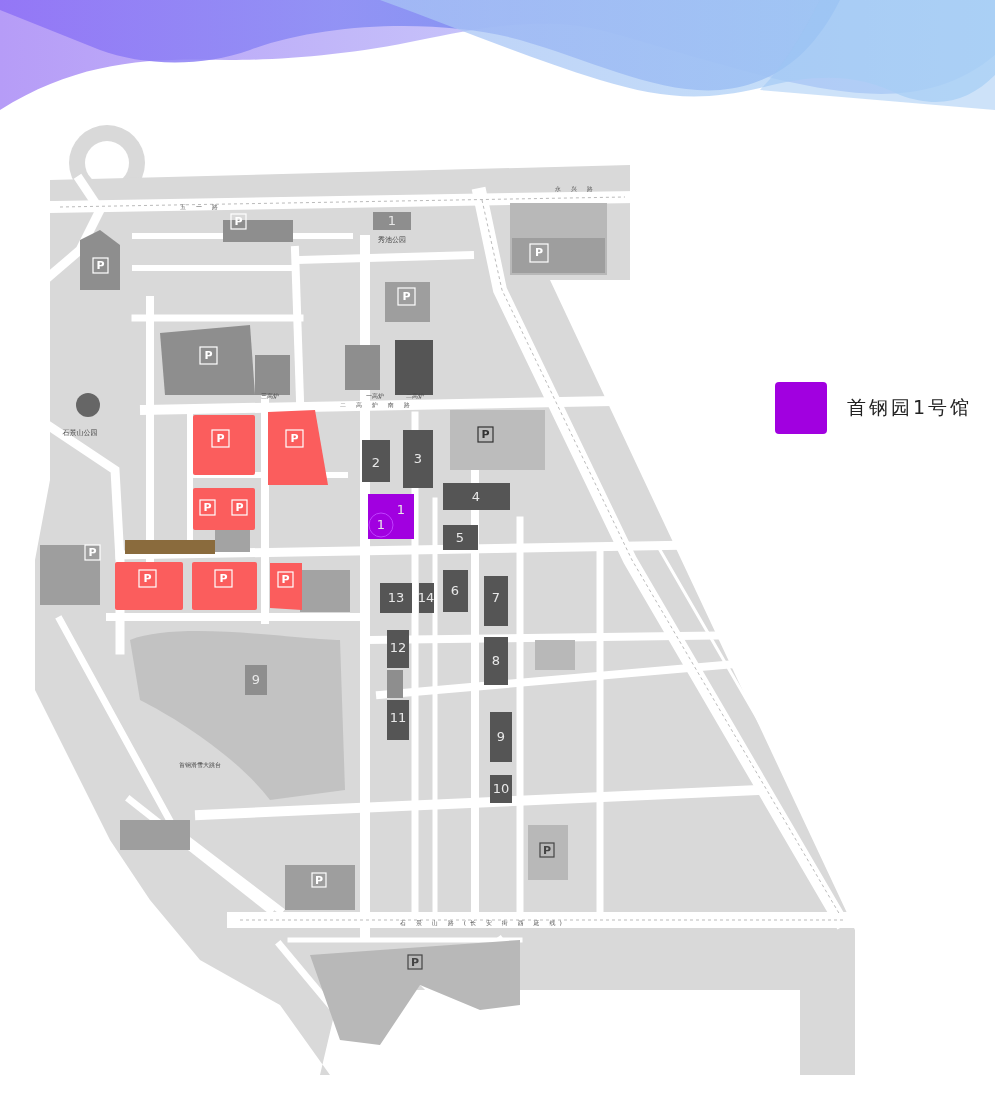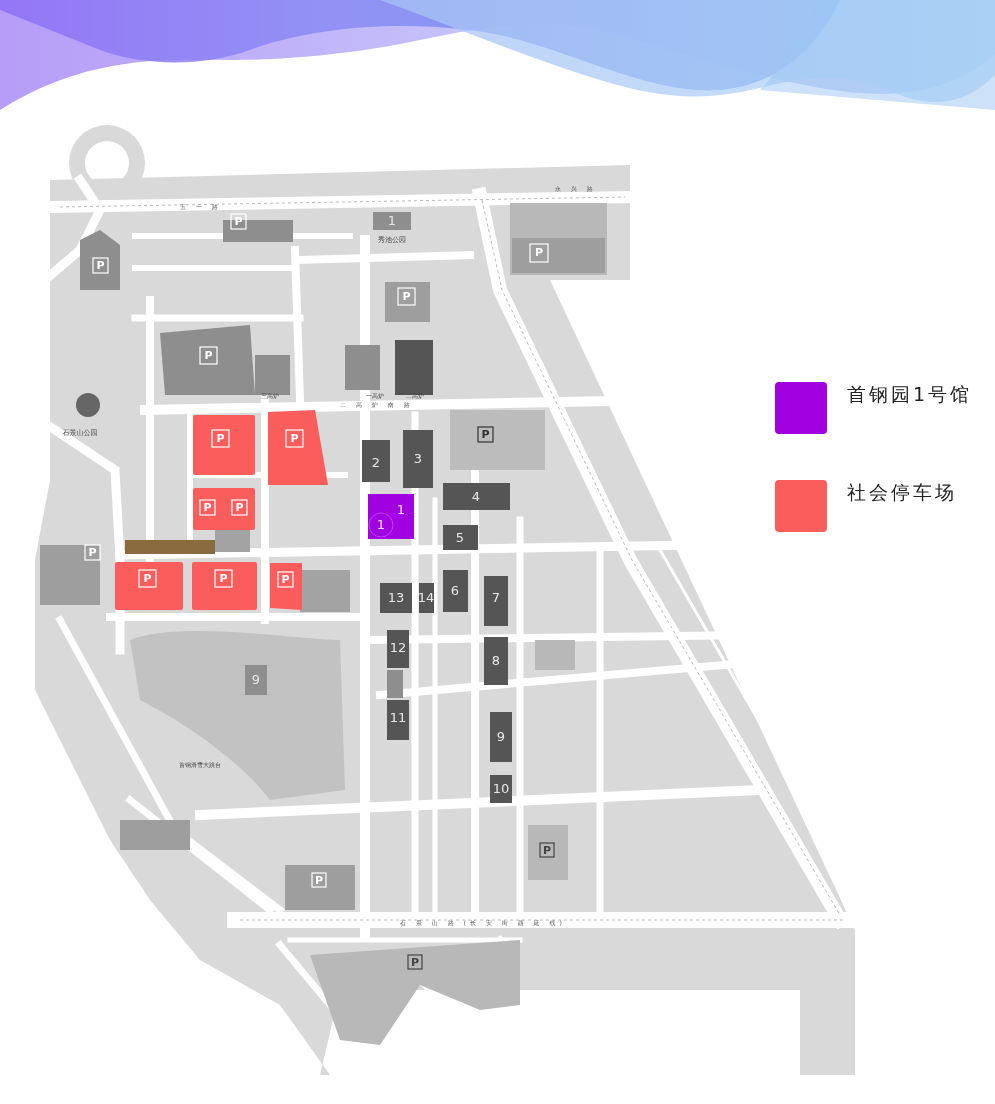--- a/index.html
+++ b/index.html
@@ -1,20 +1,20 @@
 <!DOCTYPE html>
 <html><head>
 <meta charset="utf-8">
 <style>
   html,body{margin:0;padding:0;background:#fff;}
   body{width:995px;height:1104px;position:relative;overflow:hidden;font-family:"DejaVu Sans",sans-serif;}
   .waves{position:absolute;left:0;top:0;width:995px;height:130px;}
   .map{position:absolute;left:0;top:0;width:995px;height:1104px;}
   .legend{position:absolute;left:775px;top:382px;}
-  .legend-item{display:flex;align-items:flex-start;height:52px;margin-bottom:46px;}
+  .legend-item{display:flex;align-items:center;height:52px;margin-bottom:46px;}
   .swatch{width:52px;height:52px;border-radius:4px;}
   .legend-label{margin-left:20px;font-size:19px;letter-spacing:3px;color:#222;}
   .bnum{font-family:"DejaVu Sans",sans-serif;fill:#e8e8e8;font-size:13px;text-anchor:middle;dominant-baseline:middle;}
   .road-text{font-family:"DejaVu Sans",sans-serif;fill:#555;font-size:6px;letter-spacing:4px;}
   .ptext{font-family:"DejaVu Sans",sans-serif;font-size:11px;font-weight:bold;text-anchor:middle;dominant-baseline:middle;}
 </style>
 </head>
 <body>
 
 <svg class="waves" viewBox="0 0 995 130" preserveAspectRatio="none">
@@ -216,17 +216,13 @@
     <text x="270" y="398" font-size="6" fill="#444" text-anchor="middle">三高炉</text>
     <text x="200" y="767" font-size="6" fill="#444" text-anchor="middle">首钢滑雪大跳台</text>
   </g>
 </svg>
 
 <div class="legend">
   <div class="legend-item">
     <div class="swatch" style="background:#a100e0;"></div>
     <span class="legend-label">首钢园1号馆</span>
   </div>
-  <div class="legend-item">
-    <div class="swatch" style="background:#fb5d5d;"></div>
-    <span class="legend-label">社会停车场</span>
-  </div>
 </div>
 
 </body></html>

